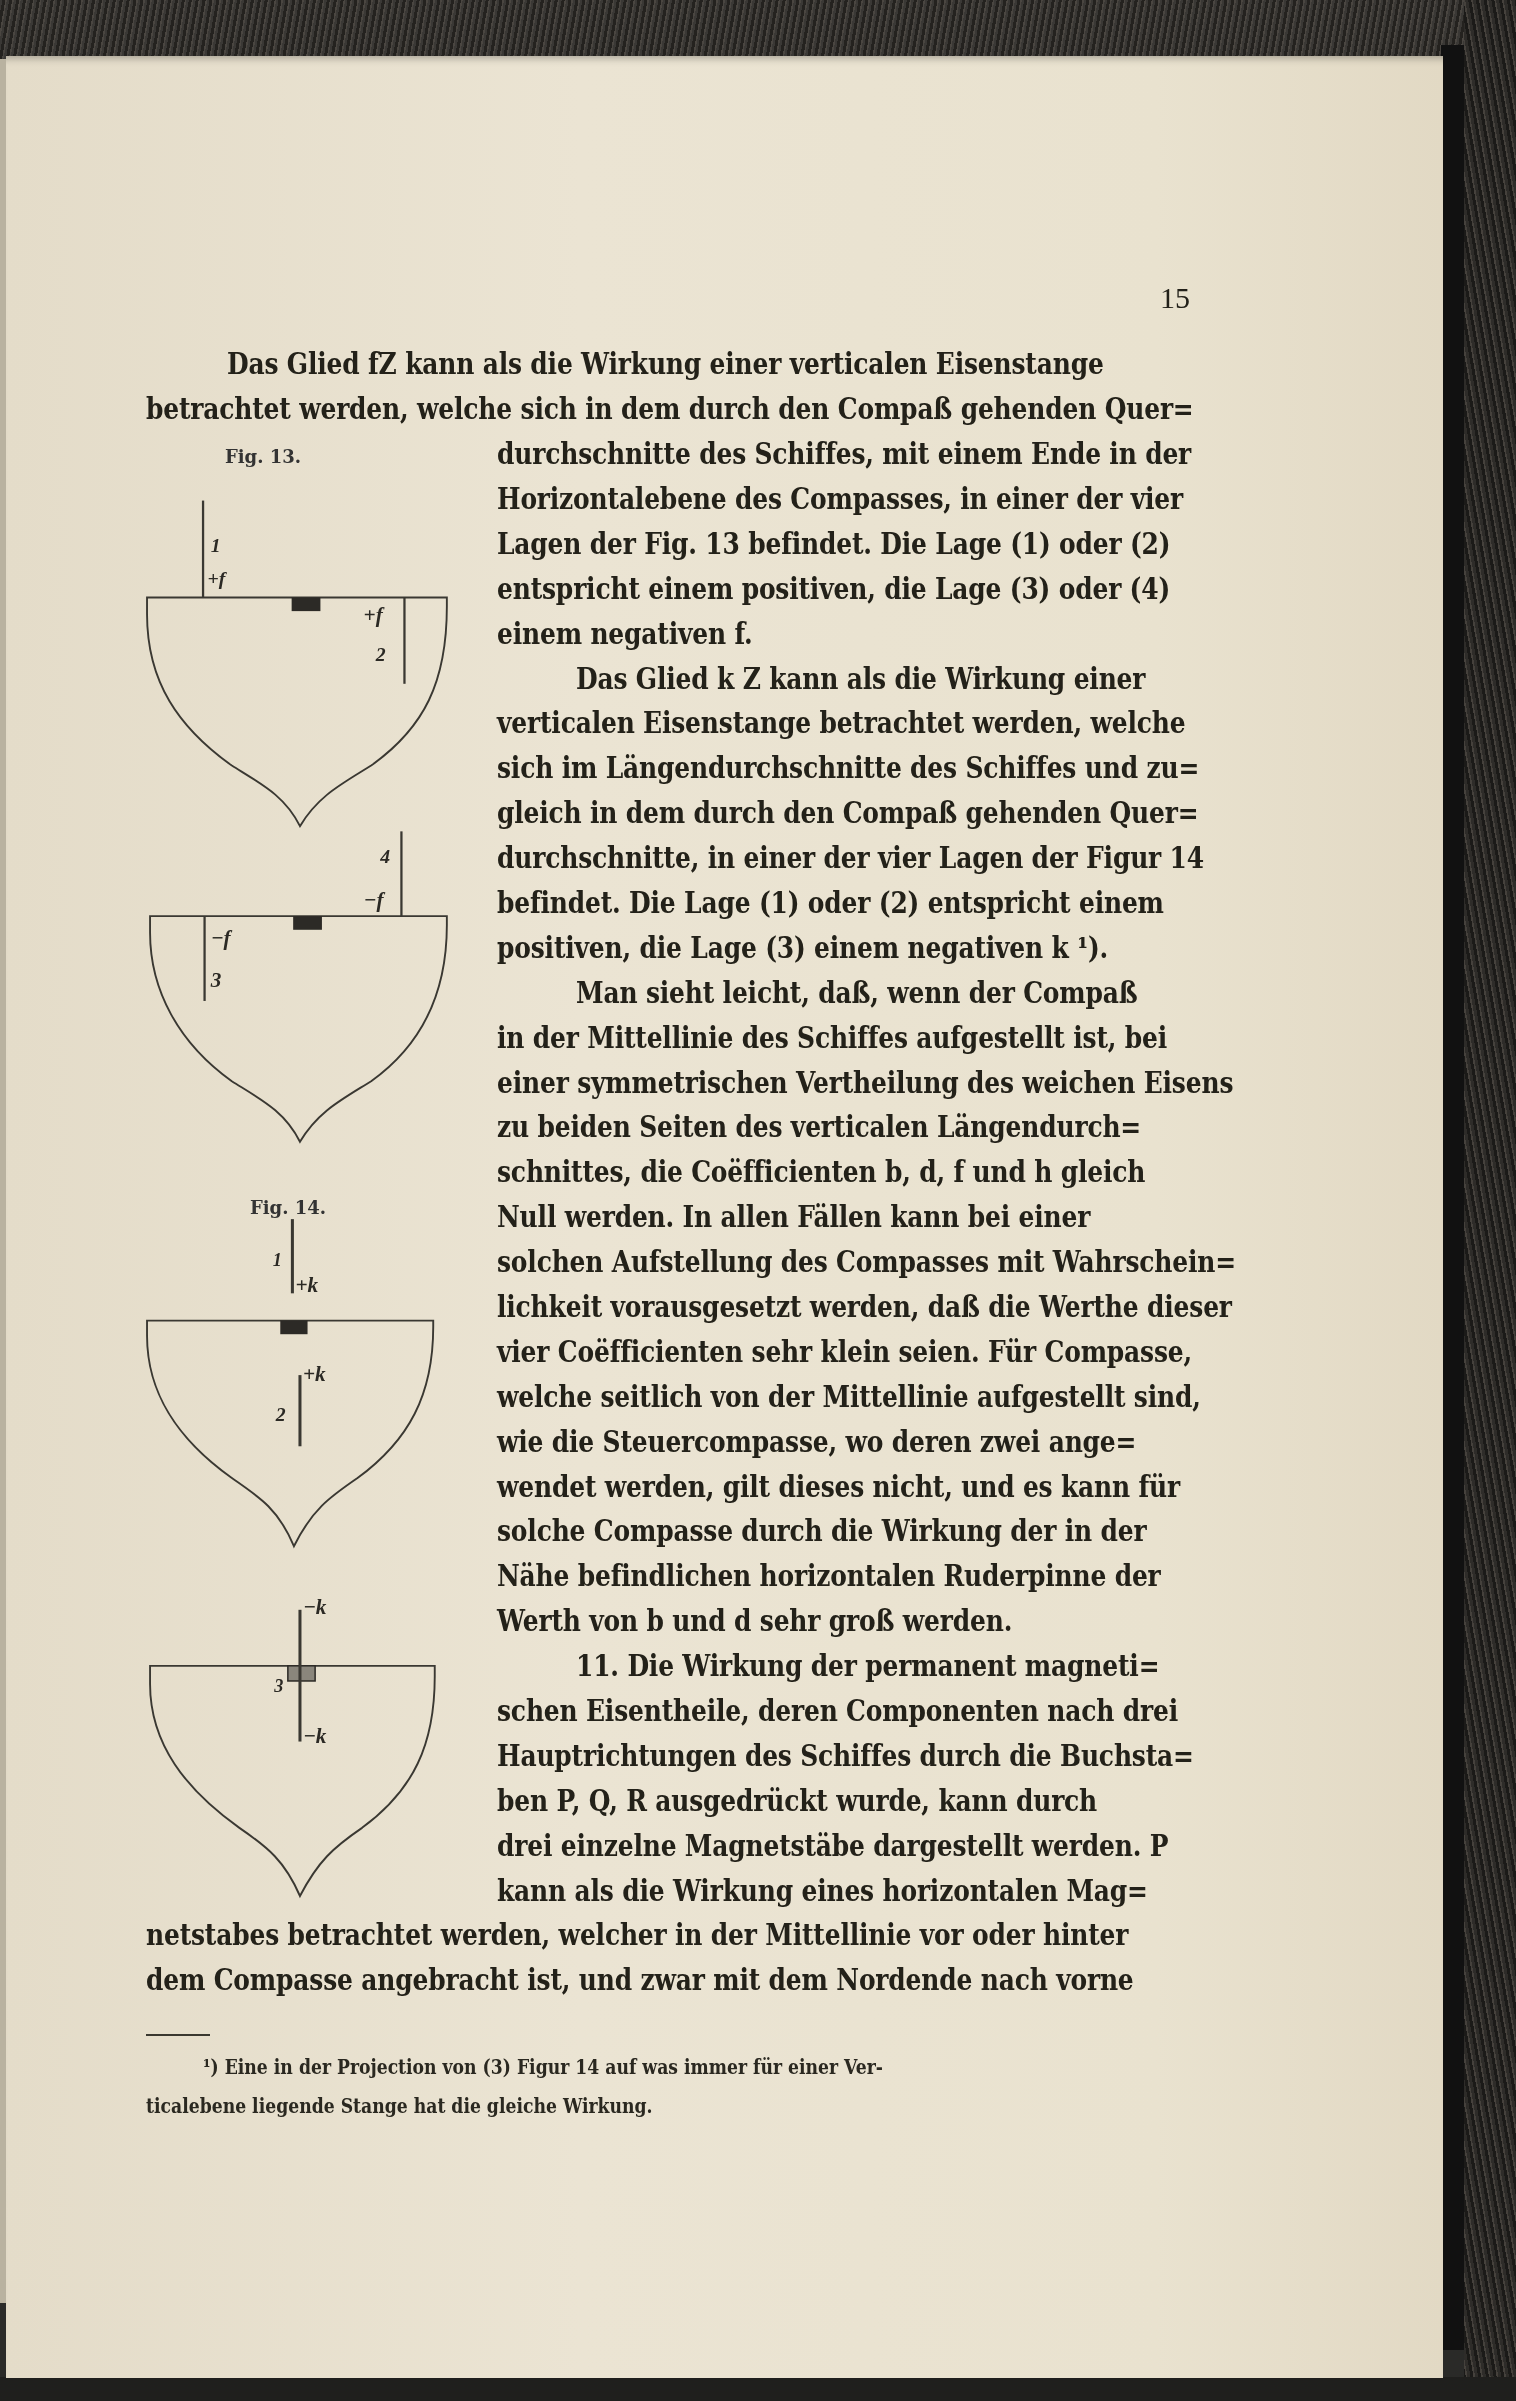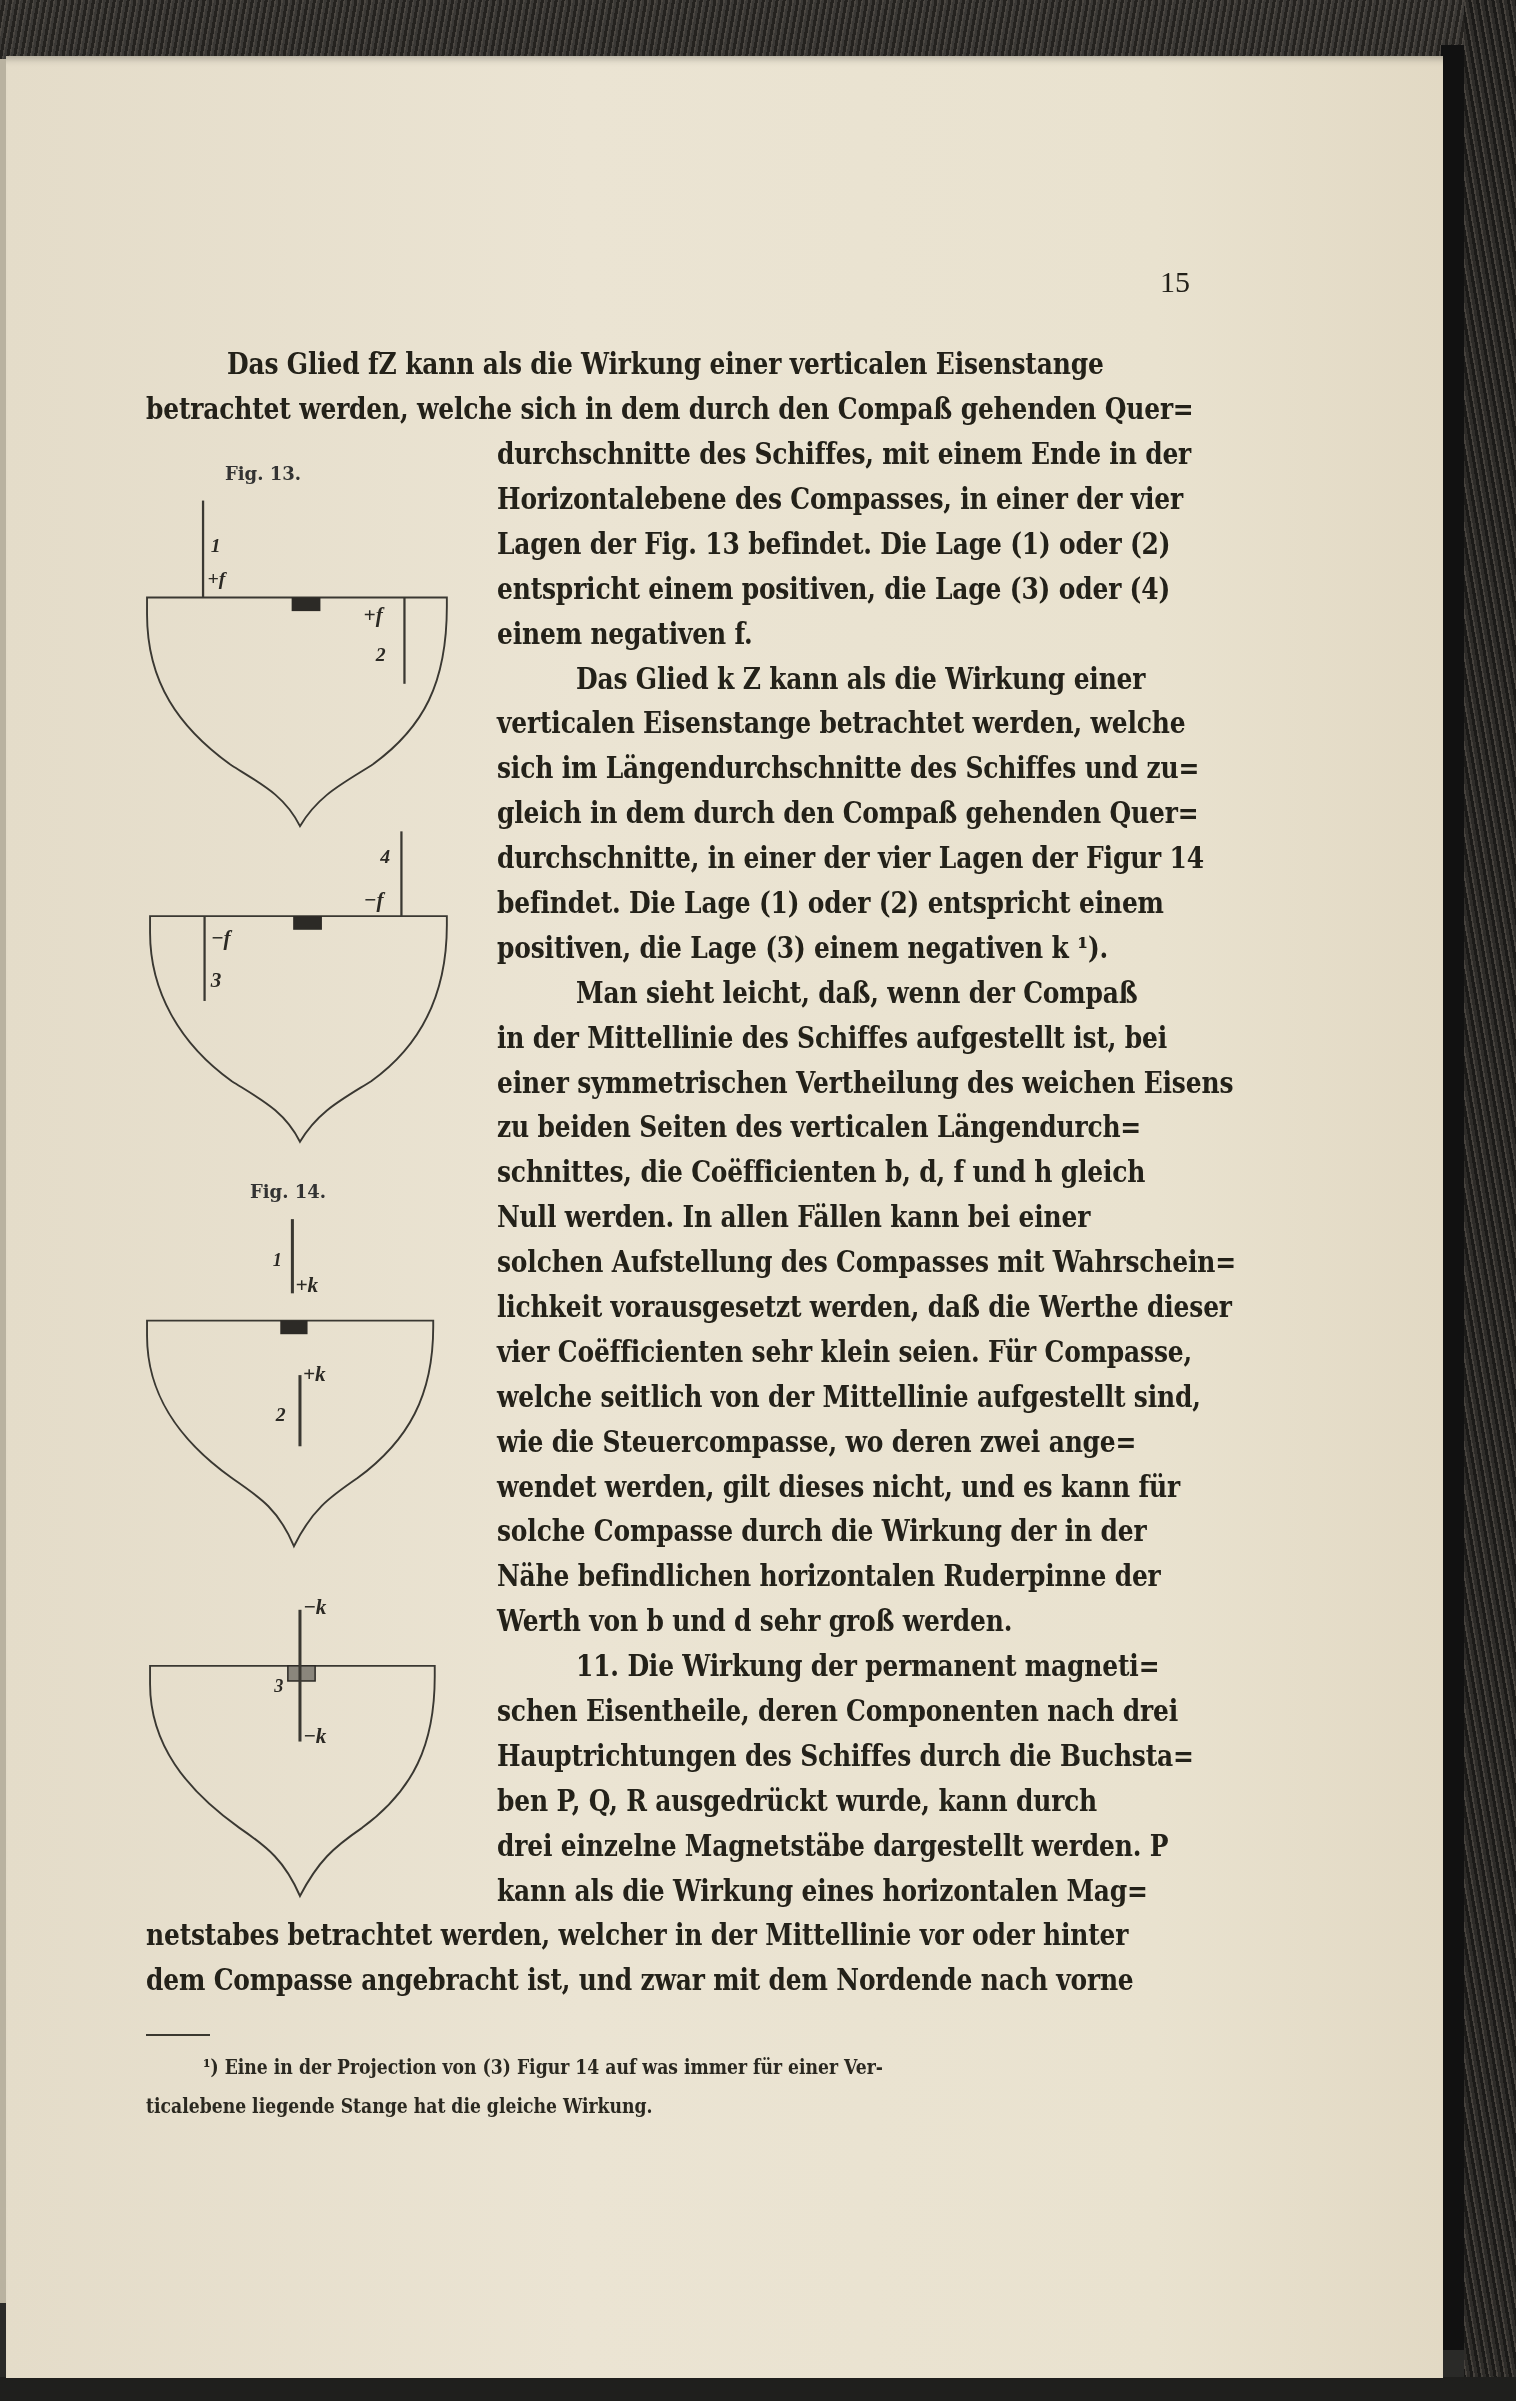--- a/index.html
+++ b/index.html
@@ -17,21 +17,21 @@
     background:repeating-linear-gradient(80deg,#2e2c29 0 3px,#1b1a18 3px 6px,#45413c 6px 7.6px);
   }
   .right-gap { position:absolute; left:1441px; top:45px; width:23px; height:2305px; background:#111; }
   .left-edge { position:absolute; left:0; top:59px; width:6px; height:2244px; background:#b9b2a0; }
   .bottom-band { position:absolute; left:0; top:2377px; width:1517px; height:24px; background:#1f1f1d; }
   .page {
     position:absolute; left:6px; top:56px; width:1437px; height:2322px;
     background:linear-gradient(90deg,#e4dcc9 0%,#ebe4d3 40%,#e9e2cf 80%,#e2d9c4 100%);
     box-shadow:inset 0 9px 7.6px -6px rgba(0,0,0,0.25);
   }
-  .txt { position:absolute; color:#222019; white-space:nowrap; }
+  .txt { position:absolute; color:#222019; white-space:nowrap;margin-top:16px; }
   .line {
     position:absolute; font-size:29px; line-height:29px; color:#232119;
     white-space:nowrap; letter-spacing:-0.2px;
     font-family:"DejaVu Serif", serif; font-weight:bold;
     transform:scaleX(0.86); transform-origin:left center;
   }
   .fn { position:absolute; font-size:21px; line-height:23px; color:#2a2820; white-space:nowrap;
         font-family:"DejaVu Serif", serif; font-weight:bold; transform:scaleX(0.82); transform-origin:left center; }
   .page-number { left:1160px; top:265px; font-size:30px; font-family:"Liberation Serif", serif; }
   .fig-label { font-size:18px; font-family:"DejaVu Serif", serif; font-weight:bold; color:#333; }
@@ -86,21 +86,21 @@
     <div class="line" style="left: 576px; top: 1652px;">11. Die Wirkung der permanent magneti=</div>
     <div class="line" style="left: 497px; top: 1697px;">schen Eisentheile, deren Componenten nach drei</div>
     <div class="line" style="left: 497px; top: 1742px;">Hauptrichtungen des Schiffes durch die Buchsta=</div>
     <div class="line" style="left: 497px; top: 1787px;">ben P, Q, R ausgedrückt wurde, kann durch</div>
     <div class="line" style="left: 497px; top: 1832px;">drei einzelne Magnetstäbe dargestellt werden. P</div>
     <div class="line" style="left: 497px; top: 1877px;">kann als die Wirkung eines horizontalen Mag=</div>
     <div class="line" style="left: 146px; top: 1921px;">netstabes betrachtet werden, welcher in der Mittellinie vor oder hinter</div>
     <div class="line" style="left: 146px; top: 1966px;">dem Compasse angebracht ist, und zwar mit dem Nordende nach vorne</div>
   </div>
 
-<div class="txt fig-label" style="left:225px;top:463px;">Fig. 13.</div>
+<div class="txt fig-label" style="left:225px;top:430px;">Fig. 13.</div>
 
 <svg class="fig" style="left:144px;top:485px;" width="318" height="334" viewBox="0 0 420 440">
   <path d="M4 148 L400 148 L400 160 C400 260 370 320 300 370 C260 395 230 410 206 450 C186 410 156 395 116 370 C46 320 4 260 4 170 Z" stroke-width="2.5"></path>
   <rect x="195" y="148" width="38" height="18" fill="#2c2a26"></rect>
   <line x1="78" y1="20" x2="78" y2="148" stroke-width="3"></line>
   <line x1="344" y1="148" x2="344" y2="262" stroke-width="3"></line>
   <text x="88" y="88" font-size="26">1</text>
   <text x="84" y="132" font-size="26">+f</text>
   <text x="290" y="180" font-size="28">+f</text>
   <text x="306" y="232" font-size="26">2</text>

